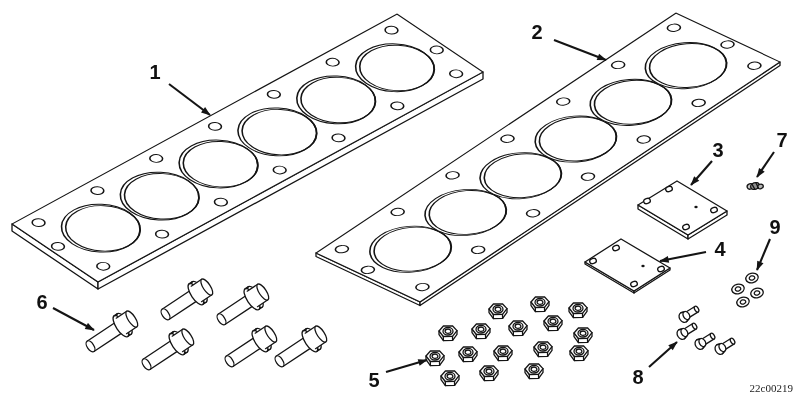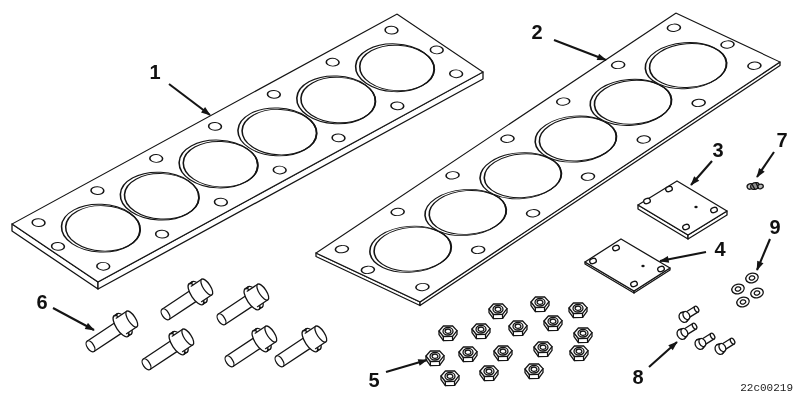--- a/index.html
+++ b/index.html
@@ -10,21 +10,21 @@
   #scene .s{stroke:#141414;stroke-width:1.3;fill:none;stroke-linejoin:round;stroke-linecap:round;}
   #scene .wh{fill:#ffffff;}
   #scene .ns{stroke:none;fill:#ffffff;}
   #scene .dk{fill:#141414;stroke:none;}
   #scene .g1{fill:#c7c7c7;}
   #scene .g2{fill:#8f8f8f;}
   #scene .g3{fill:#b5b5b5;}
   #scene .arrow{stroke:#141414;stroke-width:2.1;fill:none;}
   .callout-text{font-family:"Liberation Sans",sans-serif;font-weight:bold;font-size:20px;fill:#111111;}
   .drawing-number{position:absolute;right:7px;bottom:6px;font-size:11px;color:#222222;
-                  font-family:Liberation Mono, monospace;}
+                  font-family:Liberation Serif, serif;}
 </style>
 </head>
 <body>
 
 <div class="canvas">
   <svg id="scene" width="800" height="400" viewBox="0 0 800 400">
     <defs>
       <marker id="ah" markerWidth="12" markerHeight="9" refX="9.2" refY="4" orient="auto" markerUnits="userSpaceOnUse">
         <path d="M0.5,0.6 L10,4 L0.5,7.4 Z" fill="#141414"></path>
       </marker>

